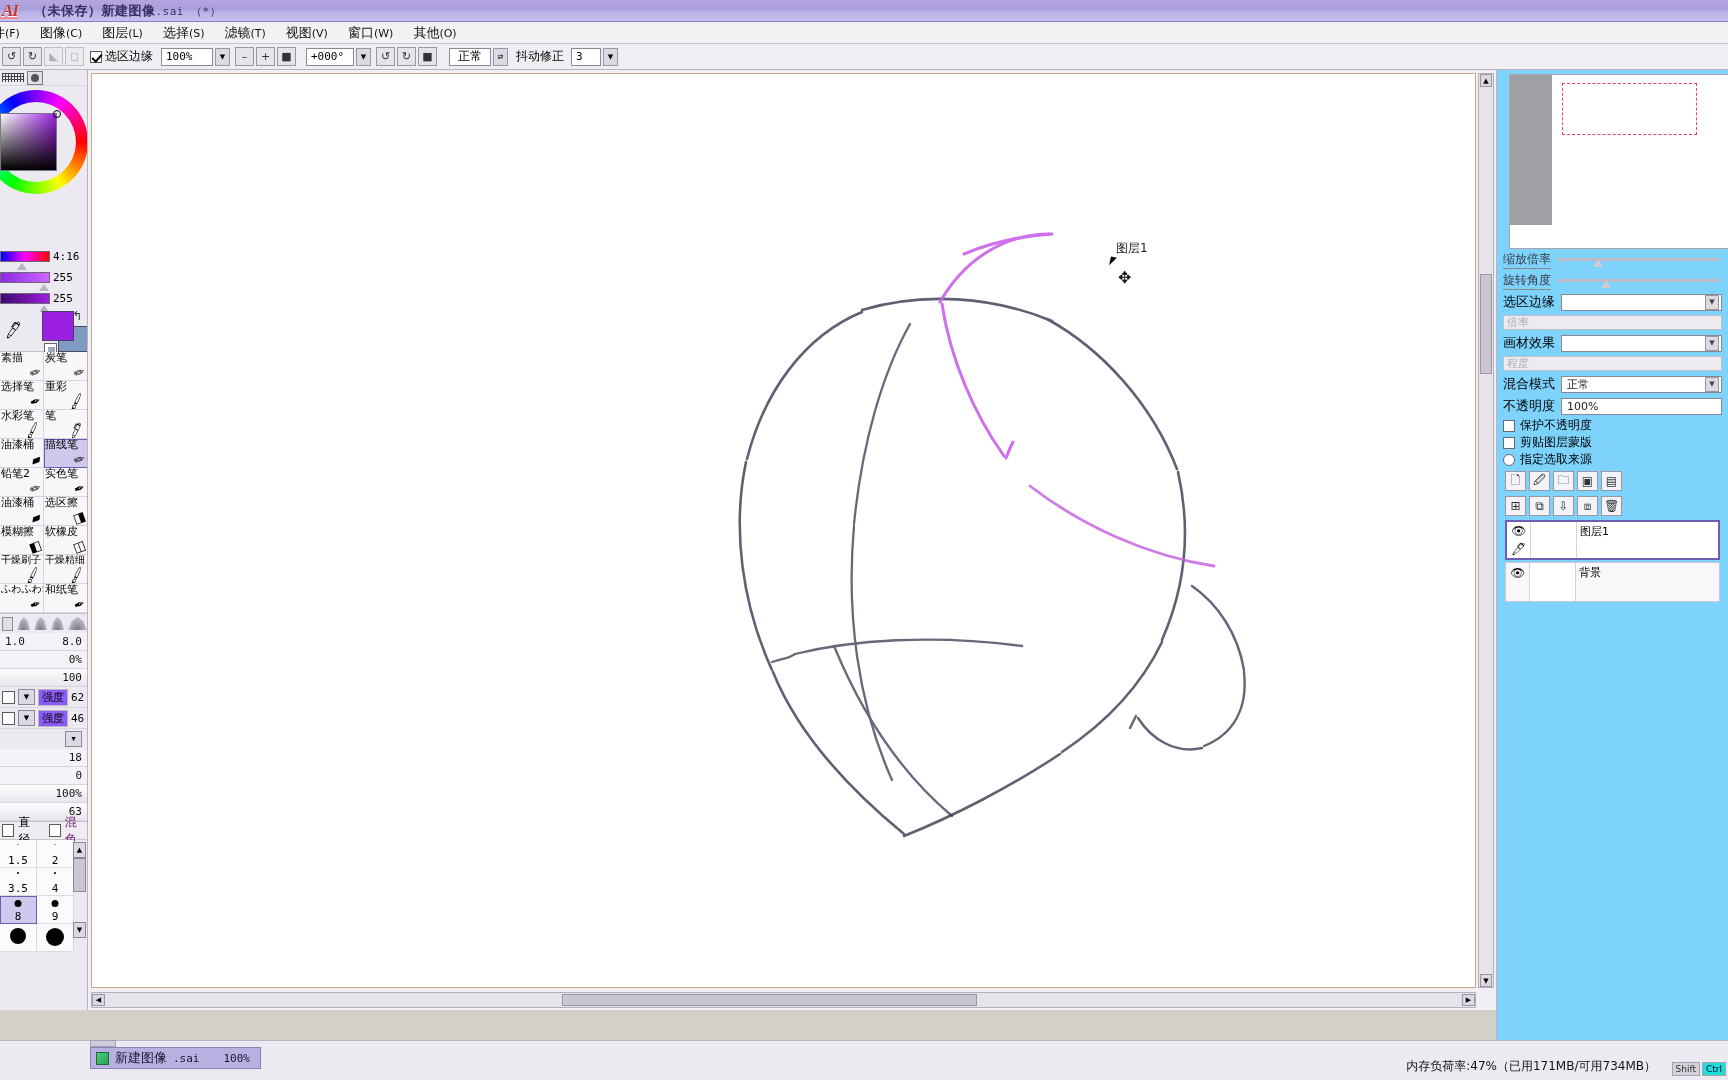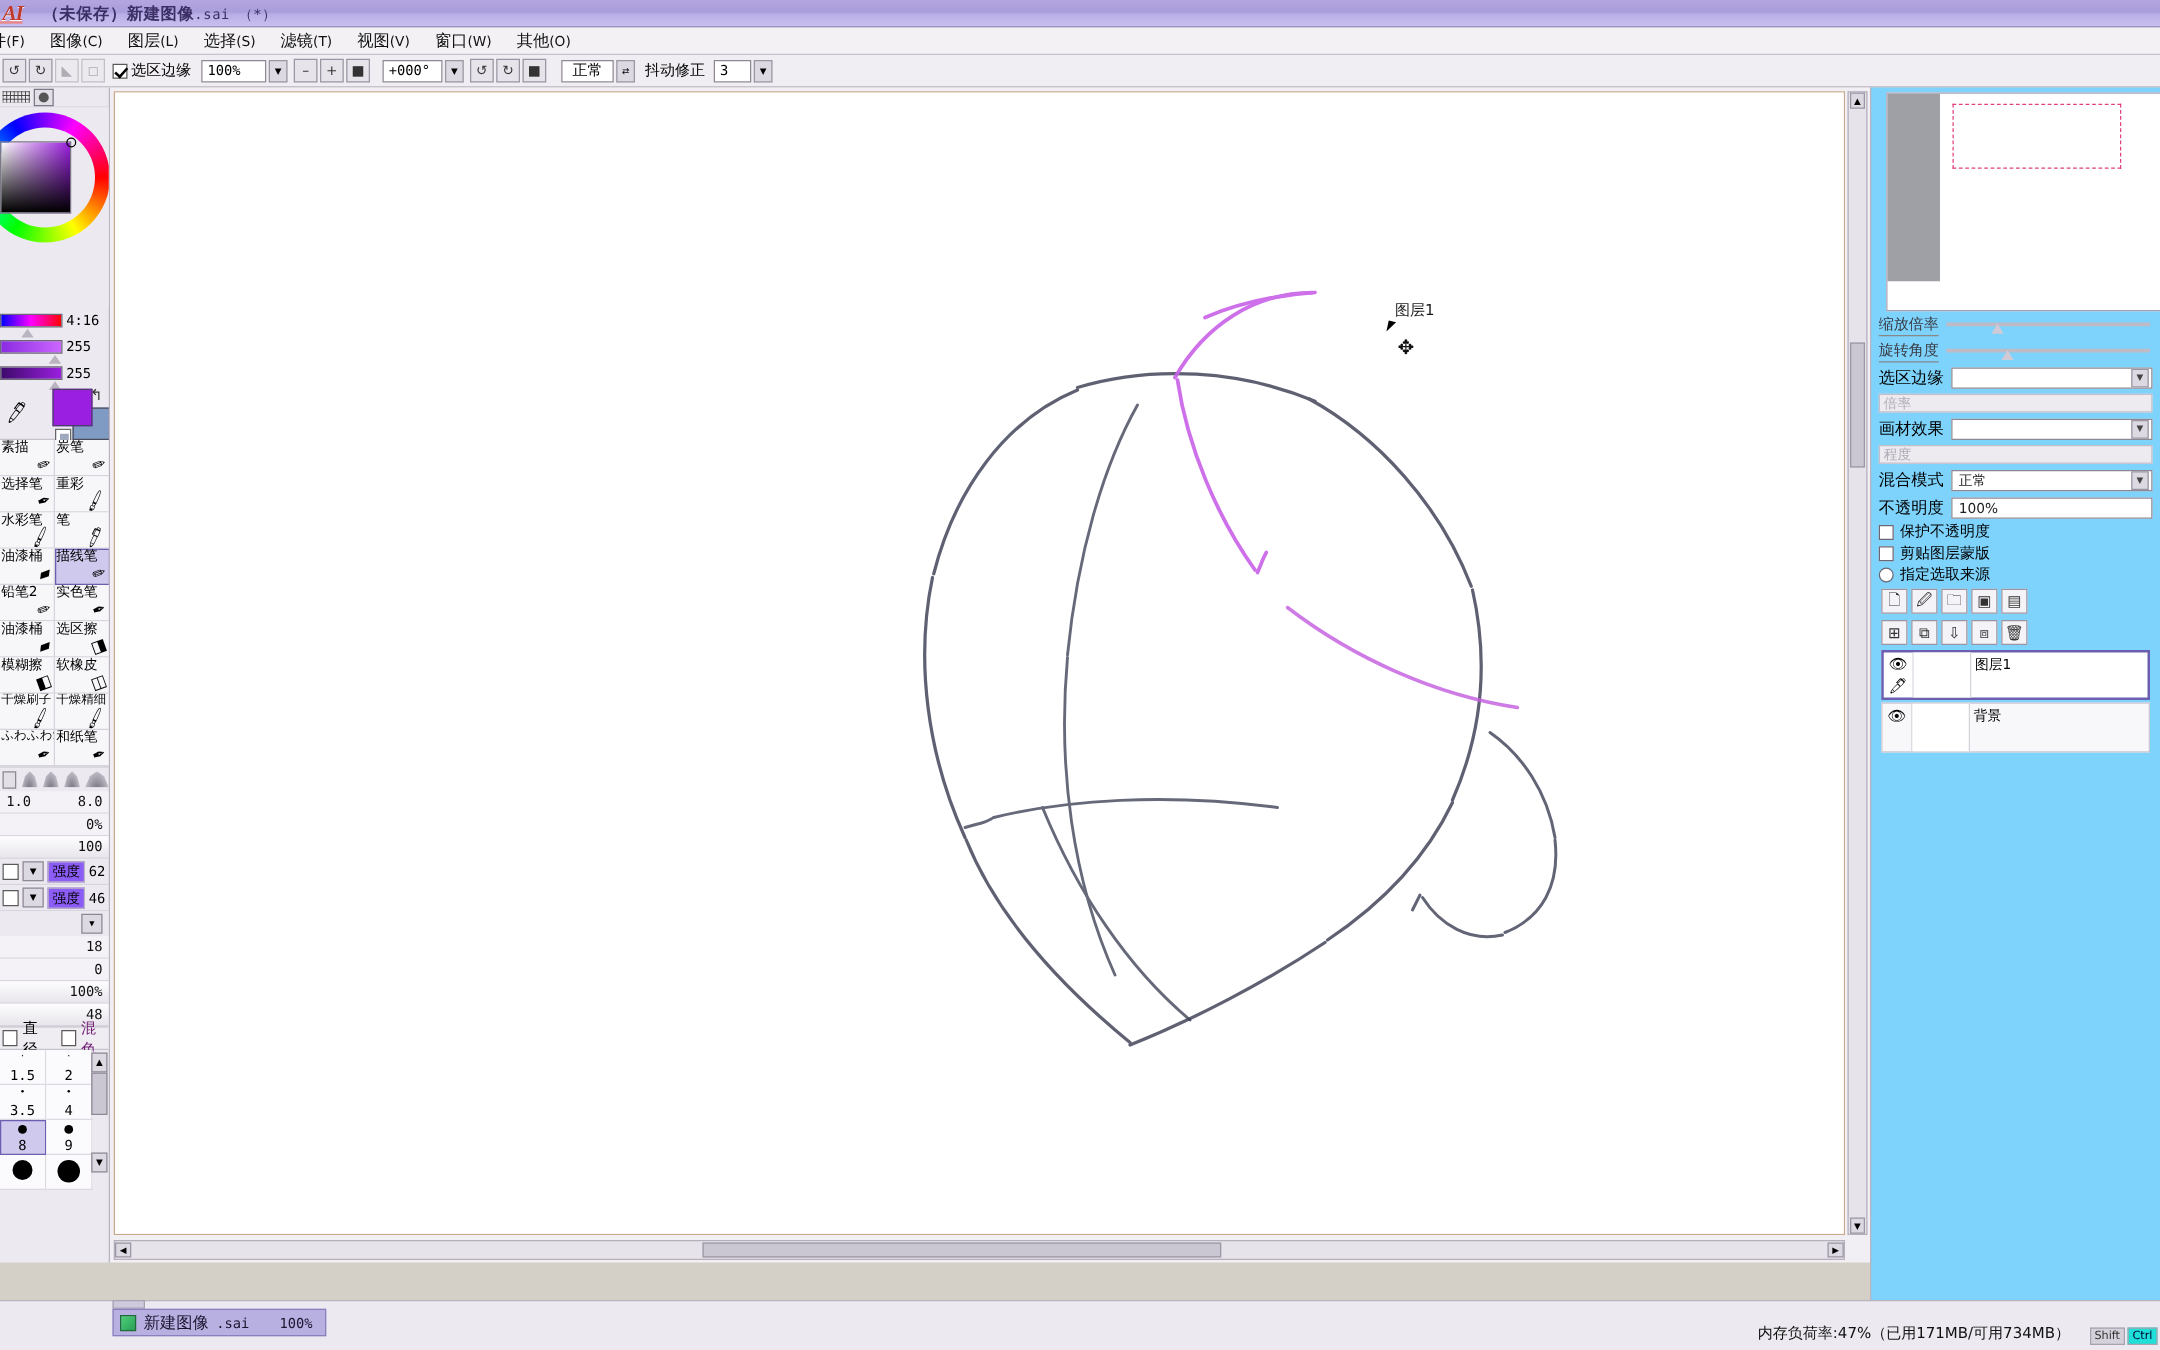--- a/index.html
+++ b/index.html
@@ -435,21 +435,21 @@
     <div class="valrow">
       <span class="left"></span>
         <span class="right">0</span>
     </div>
     <div class="valrow bar">
       <span class="left"></span>
         <span class="right">100%</span>
     </div>
     <div class="valrow bar">
       <span class="left"></span>
-        <span class="right">48</span>
+        <span class="right">63</span>
     </div>
 
     <div class="diarow">
       <span class="strchk"></span>
       <span class="dia-t">直径</span>
       <span class="strchk" style="margin-left:4px"></span>
       <span class="dia-t" style="color:#701a75">混色</span>
     </div>
 
     <div style="position:relative">

